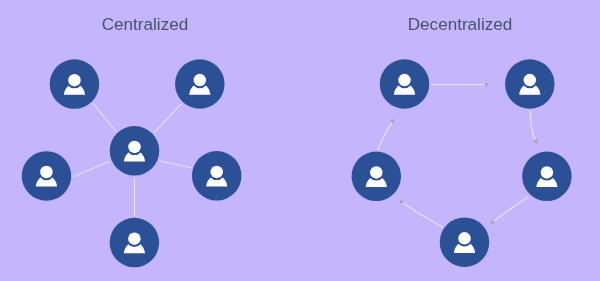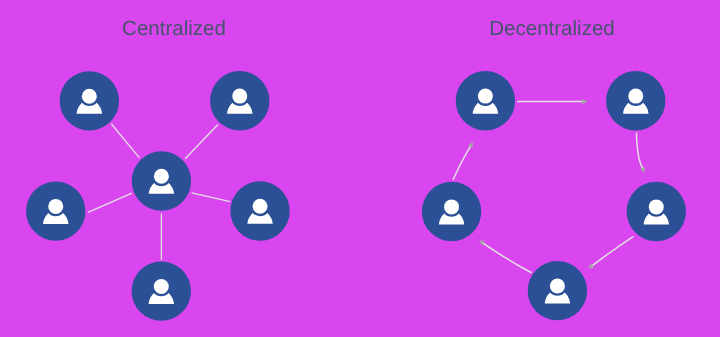--- a/index.html
+++ b/index.html
@@ -2,21 +2,21 @@
 <html><head>
 <meta charset="utf-8">
 <title>Centralized vs Decentralized</title>
 <style>
   html, body { margin:0; padding:0; background:#FFFFFF; }
   body {
     width:600px; height:281px;
     font-family:"Liberation Sans", sans-serif;
     overflow:hidden;
   }
-  #stage { position:relative; width:600px; height:281px; background:#d946ef; }
+  #stage { position:relative; width:600px; height:281px; background:#c4b5fd; }
   #diagram { position:absolute; left:0; top:0; width:600px; height:281px; display:block; }
   .title-text {
     font-family:"Liberation Sans", sans-serif;
     -webkit-font-smoothing:antialiased;
     font-size:17.1px;
     text-anchor:middle;
   }
 </style>
 </head>
 <body>

